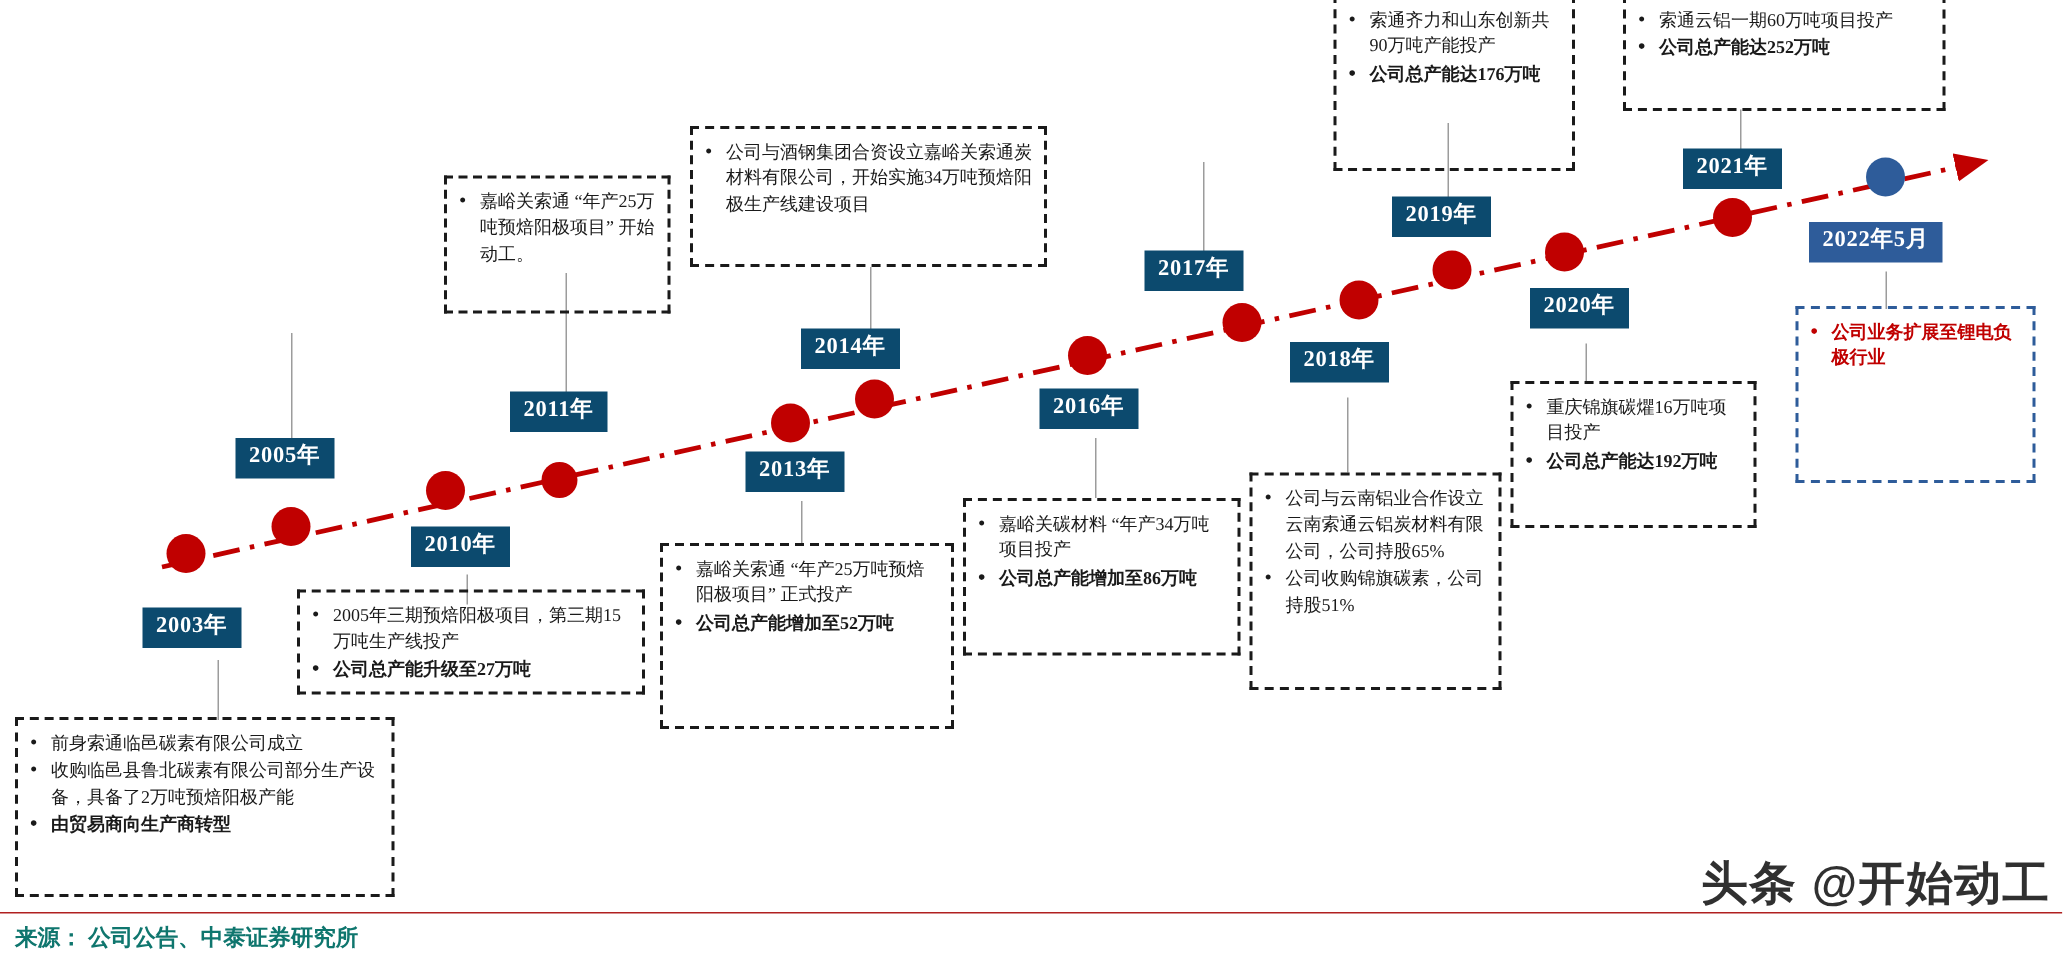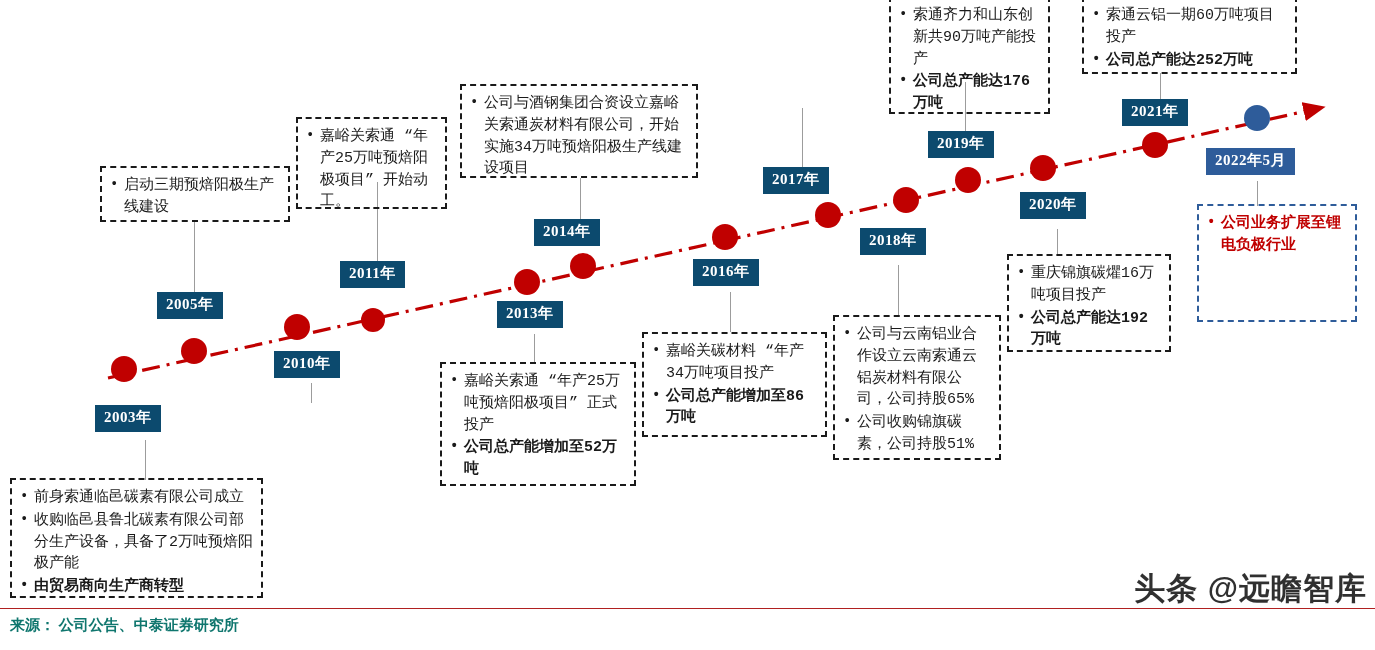--- a/index.html
+++ b/index.html
@@ -66,25 +66,25 @@
   .detail-box.blue-border {
     border: 2px dashed #2E5C9A;
   }
   .detail-box ul {
     margin: 0;
     padding: 0 0 0 18px;
     list-style: none;
   }
   .detail-box li {
     position: relative;
-    font-size: 15px;
+    font-size: 12px;
     line-height: 1.45;
     color: #1a1a1a;
     margin: 0 0 1px 0;
-    font-family: Liberation Mono, monospace;
+    font-family: Liberation Serif, serif;
   }
   .detail-box li::before {
     content: "\2022";
     position: absolute;
     left: -14px;
     top: -1px;
     font-size: 14px;
     line-height: 1.45;
   }
   .detail-box li.bold {
@@ -183,26 +183,27 @@
   <div class="year-badge blue" style="left:1206px; top:148px;">2022年5月</div>
 
   <div class="detail-box" style="left:10px; top:478px; width:253px; height:120px;">
     <ul>
       <li>前身索通临邑碳素有限公司成立</li>
       <li>收购临邑县鲁北碳素有限公司部分生产设备，具备了2万吨预焙阳极产能</li>
       <li class="bold">由贸易商向生产商转型</li>
     </ul>
   </div>
 
-  <div class="detail-box" style="left:100px; top:166px; width:190px; height:56px;">
-    <ul>
-      <li>启动三期预焙阳极生产线建设</li>
-    </ul>
-  </div>
-
+
+  <div class="detail-box" style="left:198px; top:393px; width:232px; height:70px;">
+    <ul>
+      <li>2005年三期预焙阳极项目，第三期15万吨生产线投产</li>
+      <li class="bold">公司总产能升级至27万吨</li>
+    </ul>
+  </div>
 
   <div class="detail-box" style="left:296px; top:117px; width:151px; height:92px;">
     <ul>
       <li>嘉峪关索通 “年产25万吨预焙阳极项目” 开始动工。</li>
     </ul>
   </div>
 
   <div class="detail-box" style="left:440px; top:362px; width:196px; height:124px;">
     <ul>
       <li>嘉峪关索通 “年产25万吨预焙阳极项目” 正式投产</li>
@@ -253,15 +254,15 @@
   </div>
 
   <div class="detail-box blue-border red-text" style="left:1197px; top:204px; width:160px; height:118px;">
     <ul>
       <li>公司业务扩展至锂电负极行业</li>
     </ul>
   </div>
 
   <div id="footer-rule"></div>
   <div id="source-text">来源： 公司公告、中泰证券研究所</div>
-  <div id="watermark">头条 @远瞻智库</div>
+  <div id="watermark">头条 @开始动工</div>
 
 </div>
 
 </body></html>

